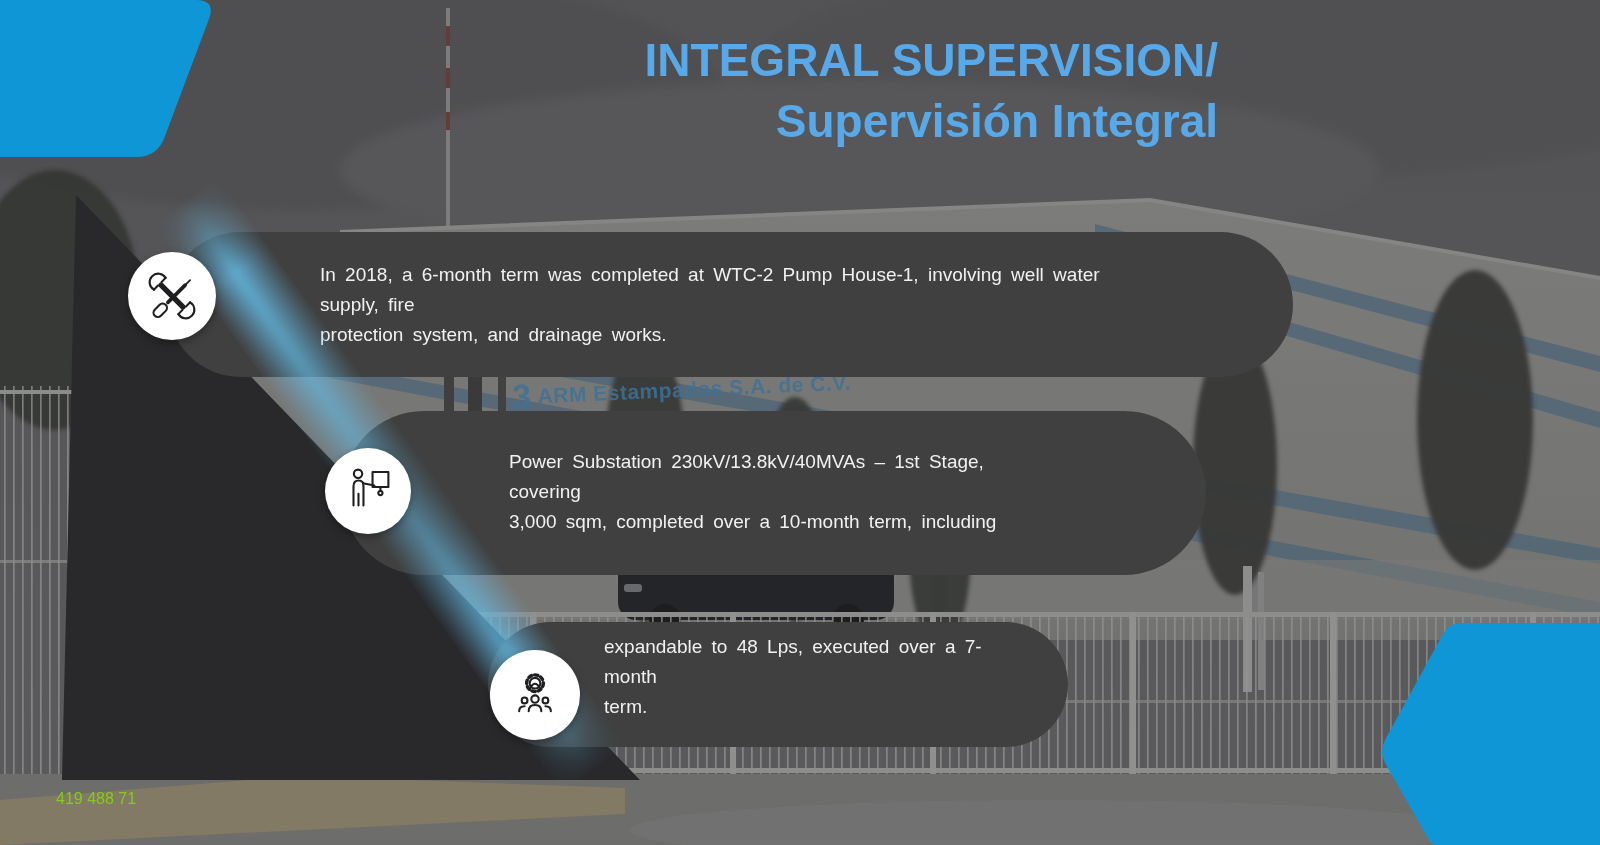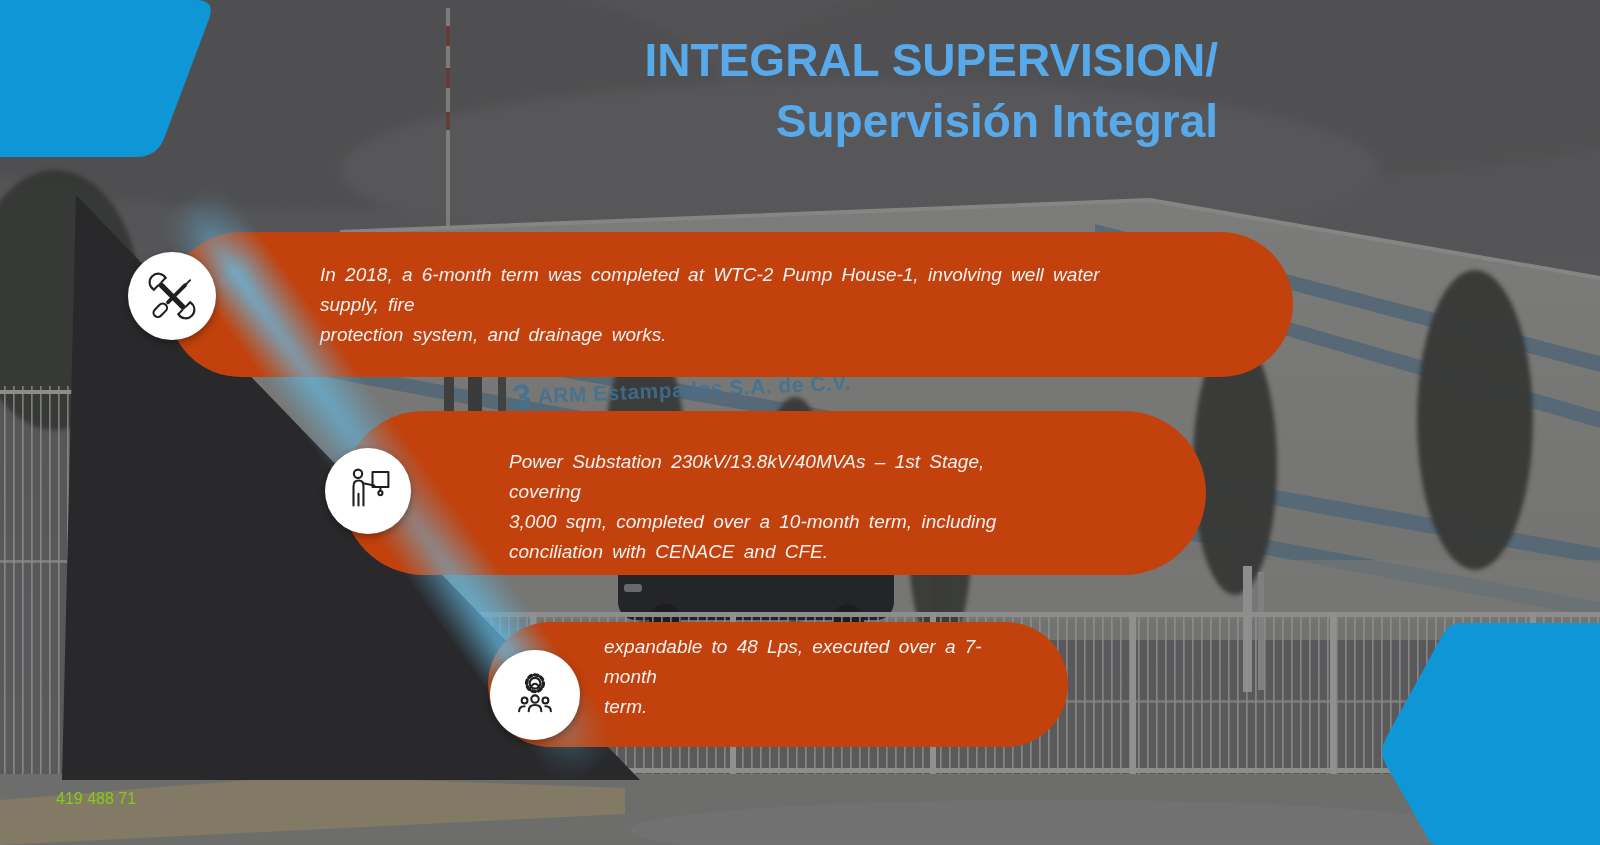--- a/index.html
+++ b/index.html
@@ -8,21 +8,21 @@
   .stage svg{display:block;}
   .bg{position:absolute;left:0;top:0;z-index:0;}
   .corner{position:absolute;left:0;top:0;z-index:1;pointer-events:none;}
   .sign{position:absolute;left:512px;top:370px;z-index:1;transform:rotate(-2.5deg);
         color:#3e7296;opacity:.85;white-space:nowrap;font-weight:bold;
         font-size:21px;letter-spacing:.5px;}
   .sign .mark{font-size:34px;vertical-align:-4px;margin-right:6px;font-weight:bold;}
   .triangle{position:absolute;left:0;top:0;width:1600px;height:845px;z-index:2;
         background:#29292b;
         clip-path:polygon(76px 195px, 62px 780px, 640px 780px);}
-  .card{position:absolute;background:#c2410c;z-index:3;color:#f1f1f1;font-style:italic;}
+  .card{position:absolute;background:#404040;z-index:3;color:#f1f1f1;}
   .card .lines{position:absolute;font-size:19px;line-height:30px;word-spacing:4px;}
   .card1{left:168px;top:232px;width:1125px;height:145px;border-radius:73px;}
   .card1 .lines{left:152px;top:28px;width:790px;}
   .card2{left:342px;top:411px;width:864px;height:164px;border-radius:82px;}
   .card2 .lines{left:167px;top:36px;width:540px;}
   .card3{left:488px;top:622px;width:580px;height:125px;border-radius:63px;}
   .card3 .lines{left:116px;top:10px;width:420px;}
   .glow{position:absolute;left:352px;top:118px;width:80px;height:740px;z-index:4;
         transform:rotate(-35.7deg);pointer-events:none;filter:blur(5px);
         background:linear-gradient(90deg,rgba(77,166,210,0) 0%,rgba(100,188,230,0.95) 48%,rgba(77,166,210,0) 100%);
@@ -162,21 +162,20 @@
     <div class="lines">
       <div>In 2018, a 6-month term was completed at WTC-2 Pump House-1, involving well water supply, fire</div>
       <div>protection system, and drainage works.</div>
     </div>
   </div>
 
   <div class="card card2">
     <div class="lines">
       <div>Power Substation 230kV/13.8kV/40MVAs  – 1st Stage, covering</div>
       <div>3,000 sqm, completed over a 10-month term, including</div>
-      <div>conciliation with CENACE and CFE.</div>
     </div>
   </div>
 
   <div class="card card3">
     <div class="lines">
       <div>expandable to 48 Lps, executed over a 7-month</div>
       <div>term.</div>
     </div>
   </div>
 

